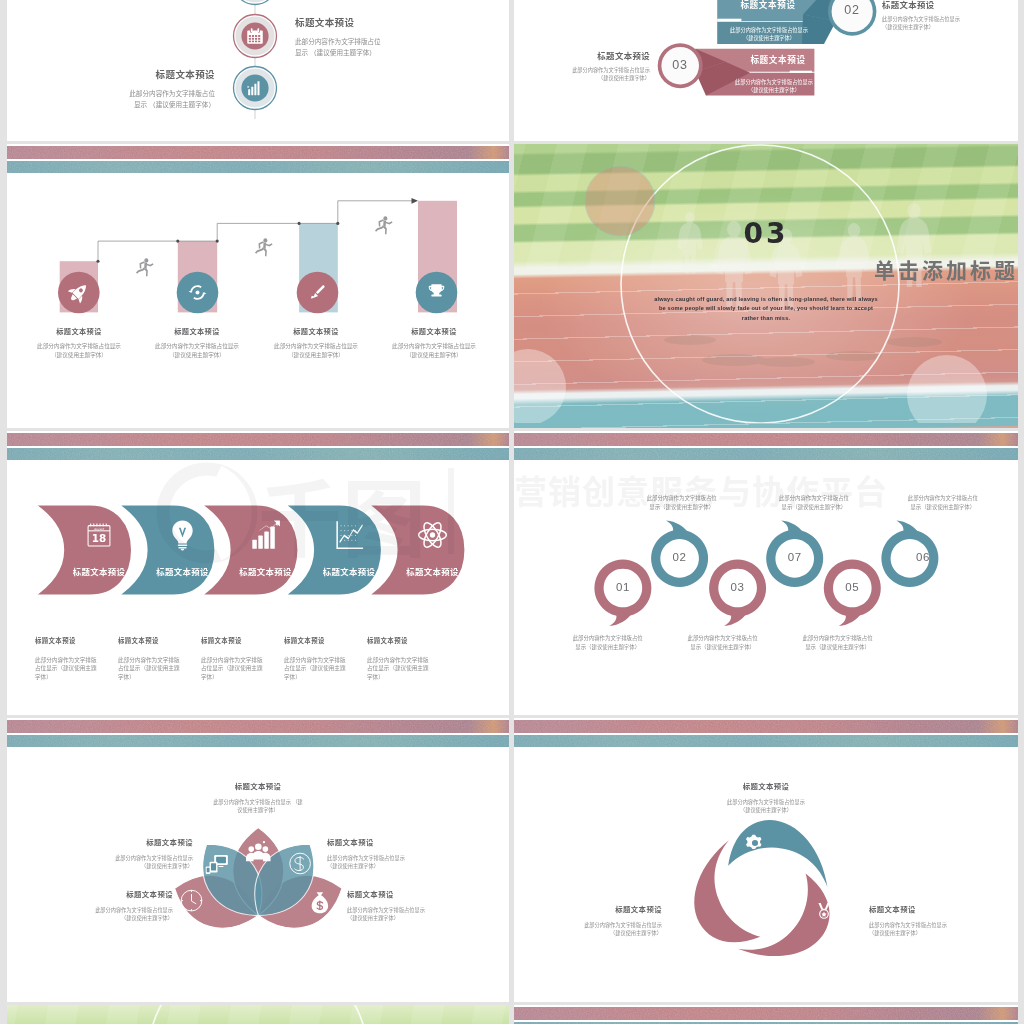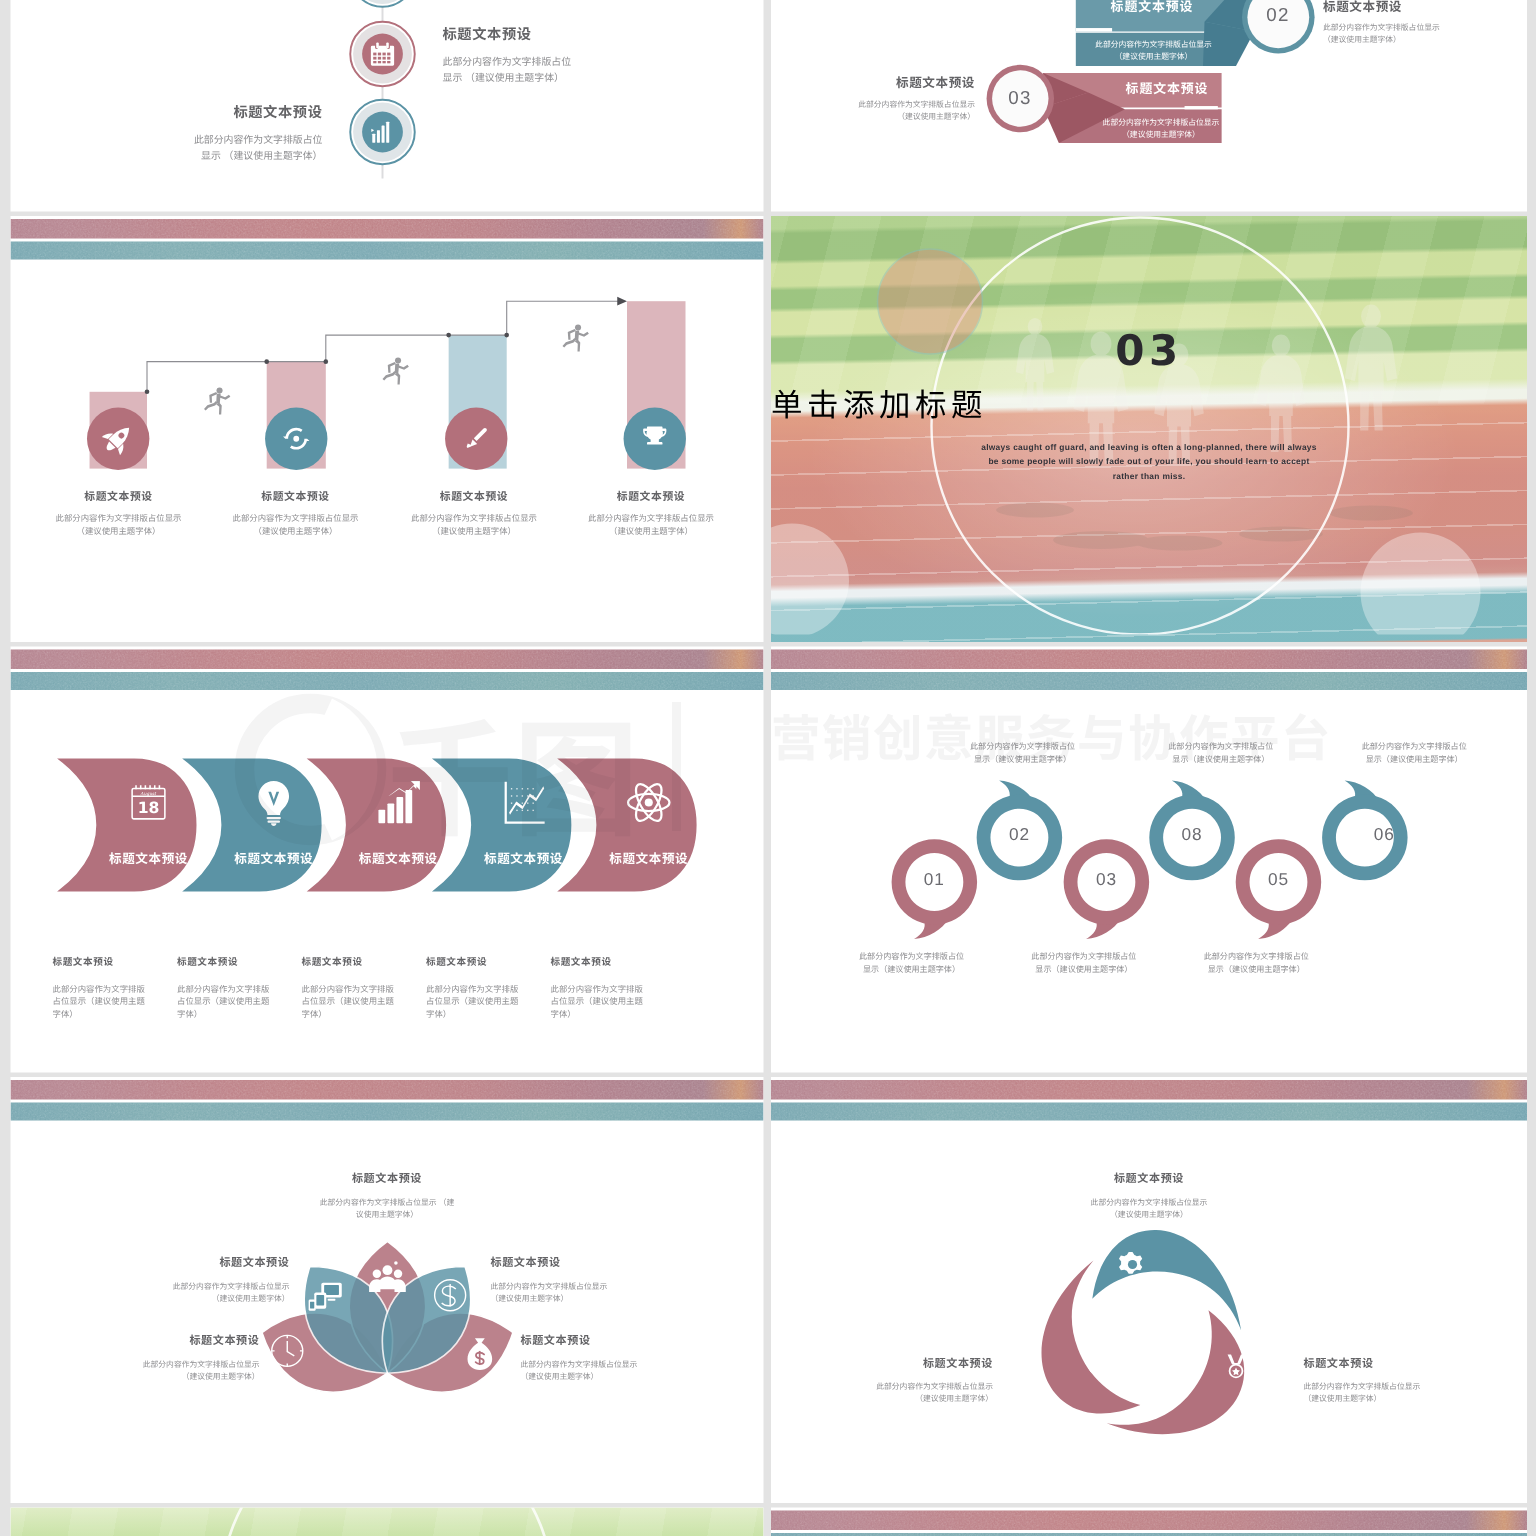--- a/index.html
+++ b/index.html
@@ -98,22 +98,22 @@
   .s7cap{position:absolute;}
   .s7cap .tt{font-size:7.4px;margin-bottom:7px;}
   .s7cap .bd{font-size:5.2px;line-height:8.4px;}
 
   
   .s8cap{position:absolute;}
   .s8cap .tt{font-size:7.4px;margin-bottom:7px;}
   .s8cap .bd{font-size:5.2px;line-height:8.4px;}
   .s4num{position:absolute;left:0;right:0;top:73px;text-align:center;
      font-family:"DejaVu Sans",sans-serif;font-size:28px;font-weight:bold;color:#2a2a2e;letter-spacing:3px;}
-  .s4title{position:absolute;left:0;right:0;top:110px;text-align:left;
-     font-size:21px;font-weight:normal;color:#000000;letter-spacing:3px;}
+  .s4title{position:absolute;left:0;right:0;top:110px;text-align:right;
+     font-size:21px;font-weight:bold;color:#737373;letter-spacing:3px;}
   .s4sub{position:absolute;left:0;right:0;top:151px;text-align:center;
      font-size:5.6px;line-height:9.6px;color:#33333a;font-weight:bold;letter-spacing:.2px;}
 </style>
 </head>
 <body>
 
 <svg width="0" height="0" style="position:absolute" aria-hidden="true">
  <defs>
   <filter id="grainf" x="0" y="0" width="100%" height="100%">
     <feTurbulence type="fractalNoise" baseFrequency="0.9" numOctaves="3" seed="7" result="n"></feTurbulence>
@@ -619,21 +619,21 @@
       <use href="#bubbleDown" x="0" y="0" transform="translate(108.9,97)" fill="#b2717d"></use>
       <use href="#bubbleUp" x="0" y="0" transform="translate(165.6,67.4)" fill="#5b93a5"></use>
       <use href="#bubbleDown" x="0" y="0" transform="translate(223.6,97)" fill="#b2717d"></use>
       <use href="#bubbleUp" x="0" y="0" transform="translate(280.7,67.4)" fill="#5b93a5"></use>
       <use href="#bubbleDown" x="0" y="0" transform="translate(338.3,97)" fill="#b2717d"></use>
       <use href="#bubbleUp" x="0" y="0" transform="translate(395.9,67.4)" fill="#5b93a5"></use>
     </svg>
     <div class="bnum" style="left:88.9px;top:150px;">01</div>
     <div class="bnum" style="left:145.6px;top:120.4px;">02</div>
     <div class="bnum" style="left:203.6px;top:150px;">03</div>
-    <div class="bnum" style="left:260.7px;top:120.4px;">08</div>
+    <div class="bnum" style="left:260.7px;top:120.4px;">07</div>
     <div class="bnum" style="left:318.3px;top:150px;">05</div>
     <div class="bnum" style="left:375.9px;top:120.4px;text-align:right;">06</div>
 
     <div class="s6cap" style="left:35.7px;top:203px;">
       <div class="bd">此部分内容作为文字排版占位</div>
       <div class="bd">显示（建议使用主题字体）</div>
     </div>
     <div class="s6cap" style="left:150.6px;top:203px;">
       <div class="bd">此部分内容作为文字排版占位</div>
       <div class="bd">显示（建议使用主题字体）</div>

